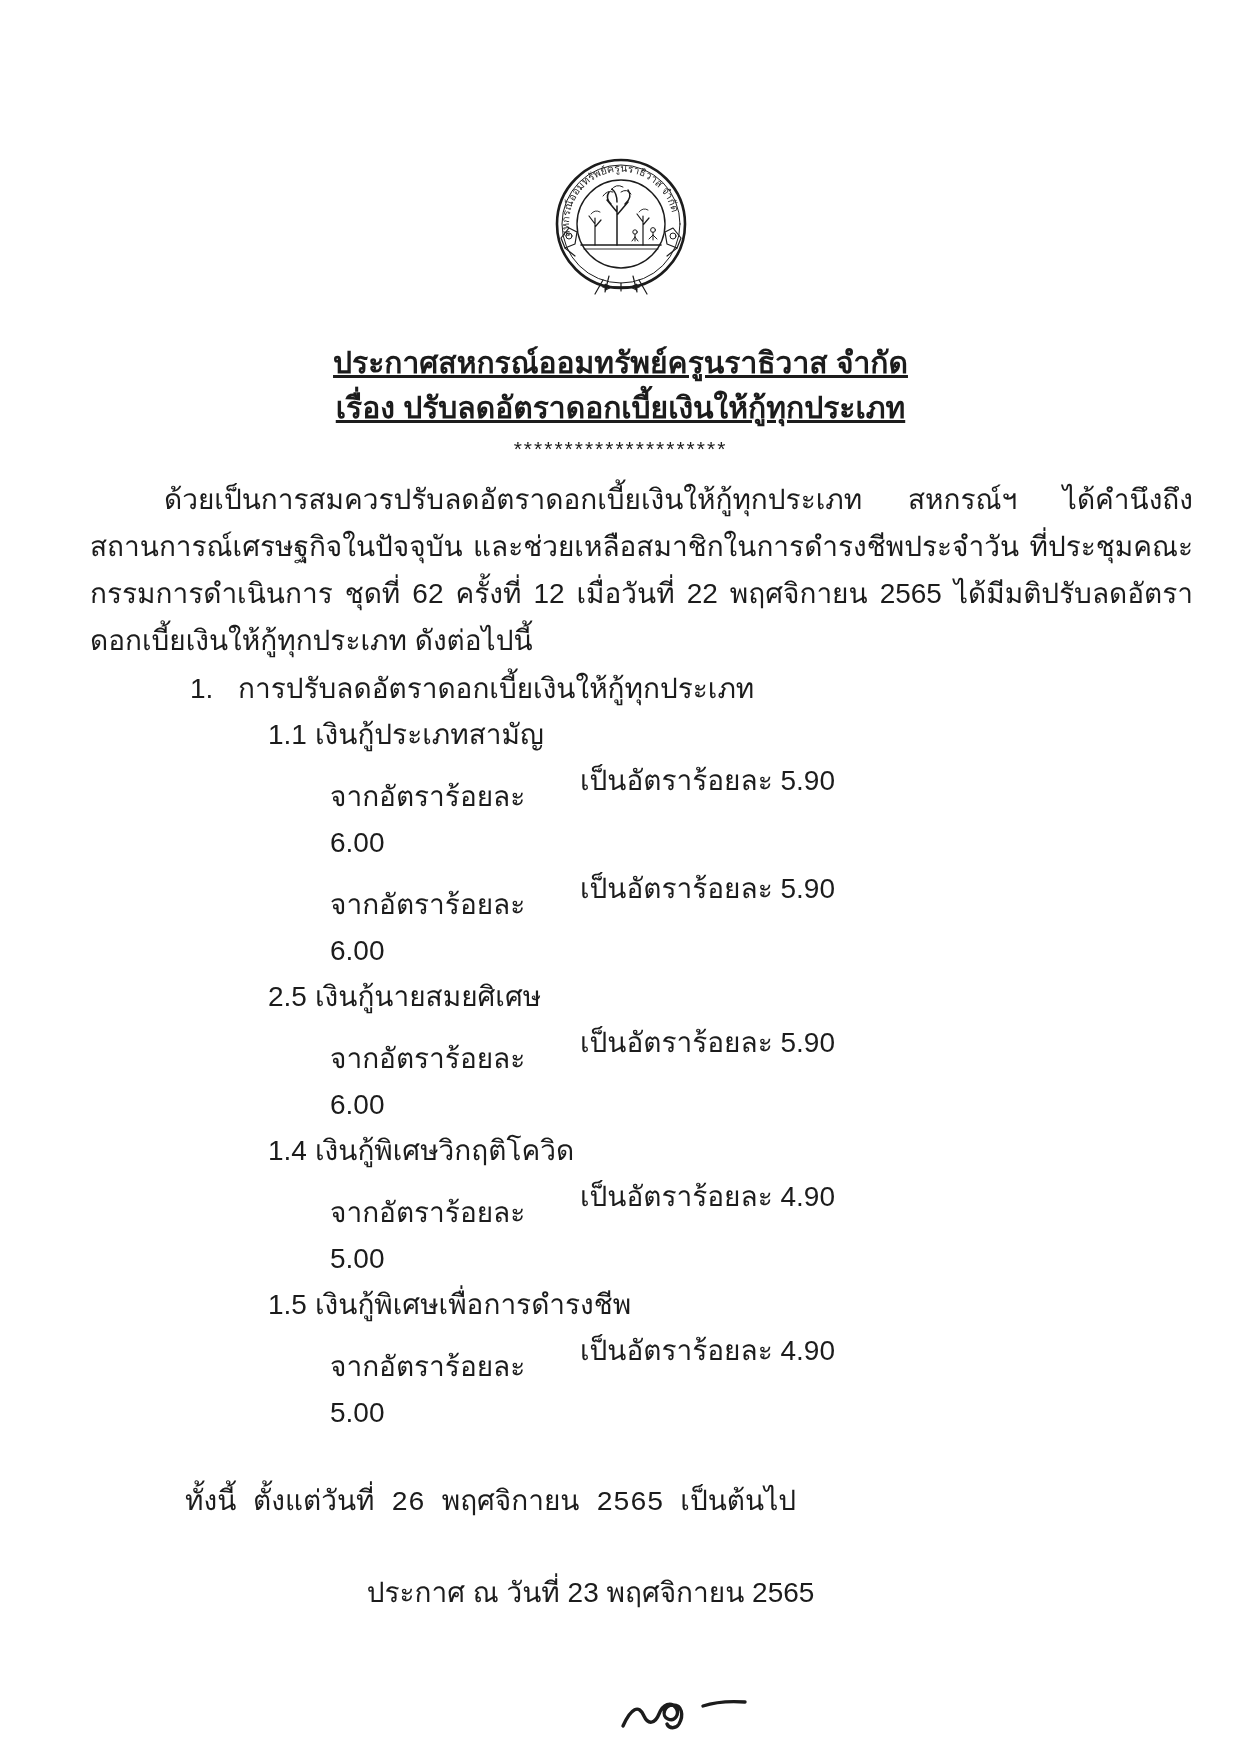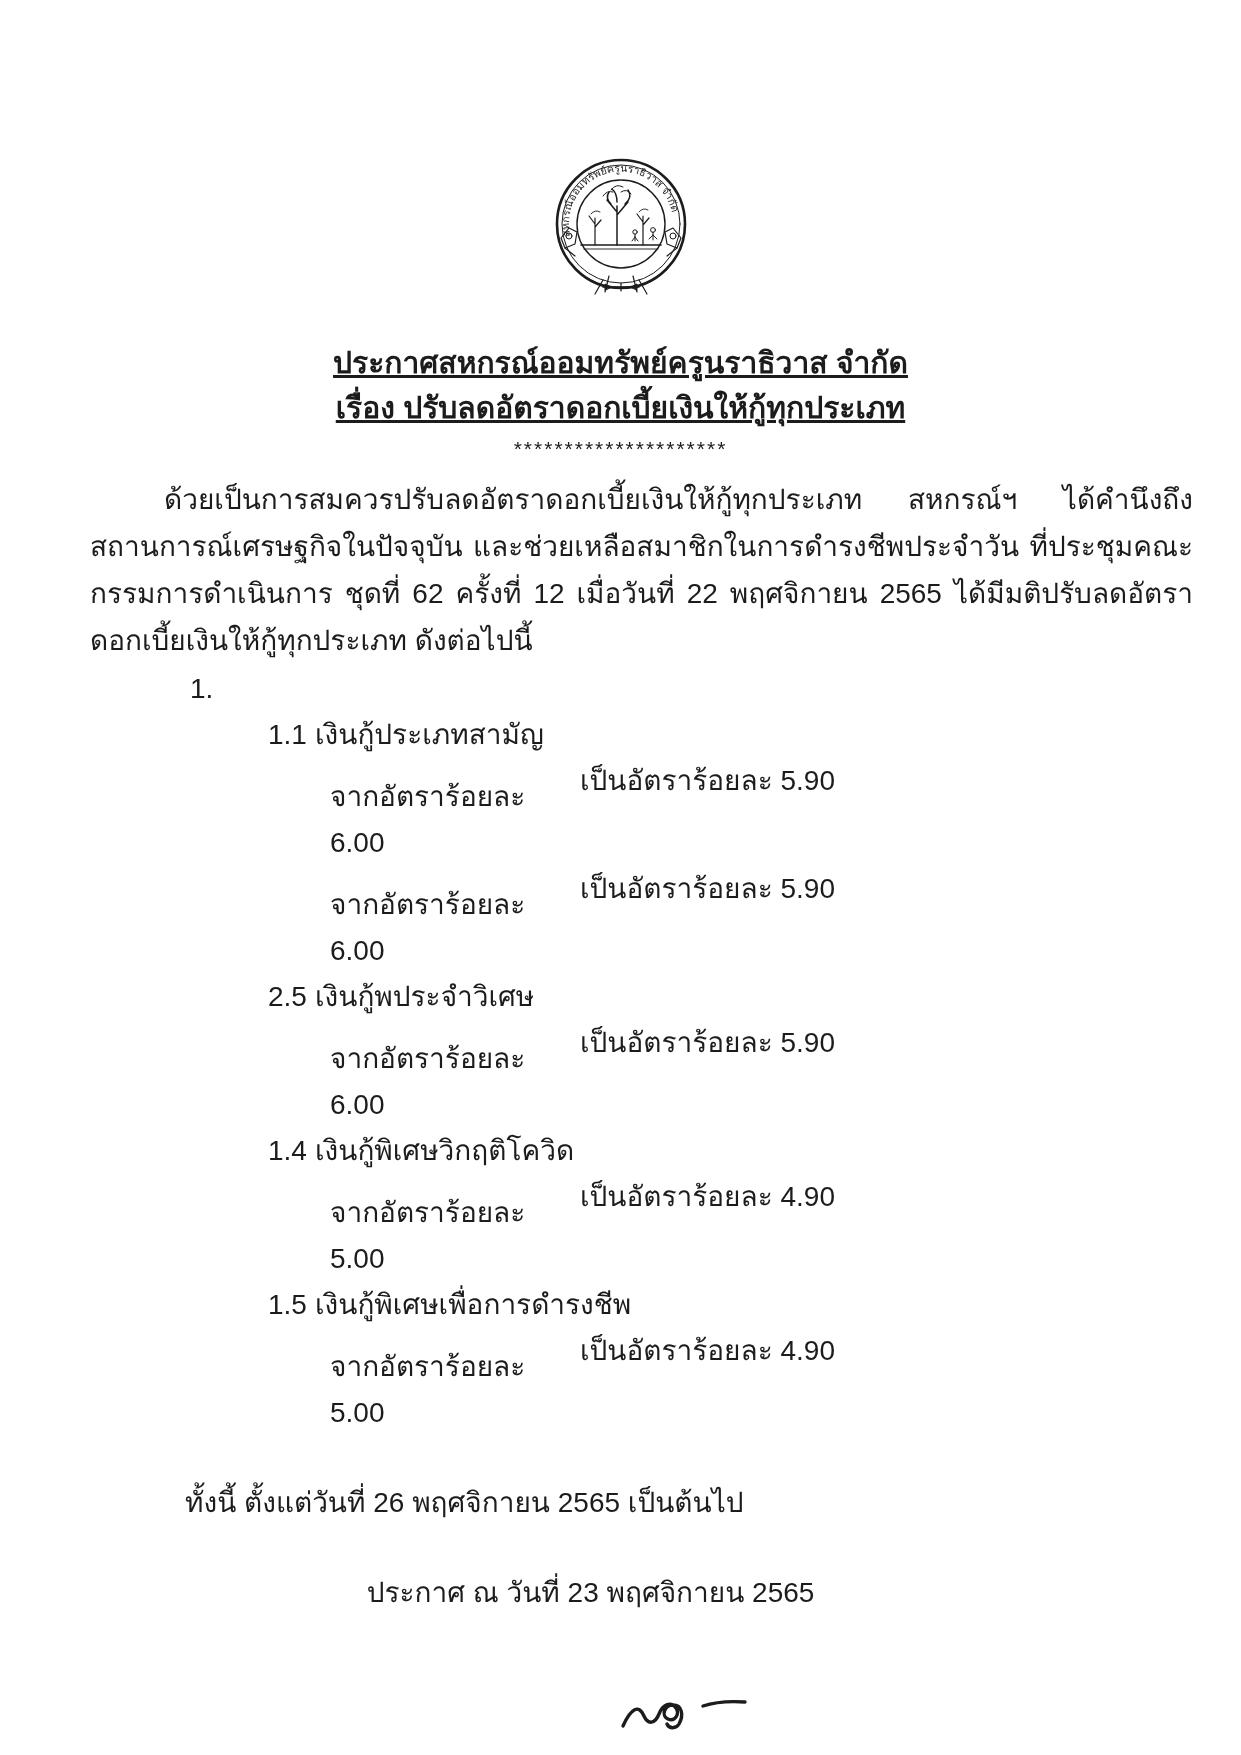--- a/index.html
+++ b/index.html
@@ -69,20 +69,21 @@
     margin-left: 330px;
     line-height: 46px;
     display: flex;
   }
   .rate-from { width: 250px; margin-top: 16px; }
 
   .effective-line {
     margin: 44px 0 0 185px;
     font-size: 28px;
     line-height: 46px;
+    font-family: Liberation Mono, monospace;
   }
 
   .announce-line {
     position: relative;
     left: -30px;
     margin-top: 44px;
     text-align: center;
     font-size: 28px;
     line-height: 46px;
   }
@@ -151,20 +152,21 @@
     <div class="title-line">ประกาศสหกรณ์ออมทรัพย์ครูนราธิวาส จำกัด</div>
     <div class="title-line">เรื่อง ปรับลดอัตราดอกเบี้ยเงินให้กู้ทุกประเภท</div>
     <div class="divider">*********************</div>
   </div>
 
   <p class="para">ด้วยเป็นการสมควรปรับลดอัตราดอกเบี้ยเงินให้กู้ทุกประเภท สหกรณ์ฯ ได้คำนึงถึงสถานการณ์เศรษฐกิจในปัจจุบัน และช่วยเหลือสมาชิกในการดำรงชีพประจำวัน ที่ประชุมคณะกรรมการดำเนินการ ชุดที่ 62 ครั้งที่ 12 เมื่อวันที่ 22 พฤศจิกายน 2565 ได้มีมติปรับลดอัตราดอกเบี้ยเงินให้กู้ทุกประเภท ดังต่อไปนี้</p>
 
   <div class="loan-list">
     <div class="list-heading">
       <span class="list-number">1.</span>
+      <span>การปรับลดอัตราดอกเบี้ยเงินให้กู้ทุกประเภท</span>
     </div>
 
     <div>
       <div class="loan-label-row">
         <span class="loan-no">1.1</span>
         <span>เงินกู้ประเภทสามัญ</span>
       </div>
       <div class="loan-rate-row">
         <span class="rate-from">จากอัตราร้อยละ 6.00</span>
         <span class="rate-to">เป็นอัตราร้อยละ 5.90</span>
@@ -174,21 +176,21 @@
     <div>
       <div class="loan-rate-row">
         <span class="rate-from">จากอัตราร้อยละ 6.00</span>
         <span class="rate-to">เป็นอัตราร้อยละ 5.90</span>
       </div>
     </div>
 
     <div>
       <div class="loan-label-row">
         <span class="loan-no">2.5</span>
-        <span>เงินกู้พประจำวิเศษ</span>
+        <span>เงินกู้นายสมยศิเศษ</span>
       </div>
       <div class="loan-rate-row">
         <span class="rate-from">จากอัตราร้อยละ 6.00</span>
         <span class="rate-to">เป็นอัตราร้อยละ 5.90</span>
       </div>
     </div>
 
     <div>
       <div class="loan-label-row">
         <span class="loan-no">1.4</span>

